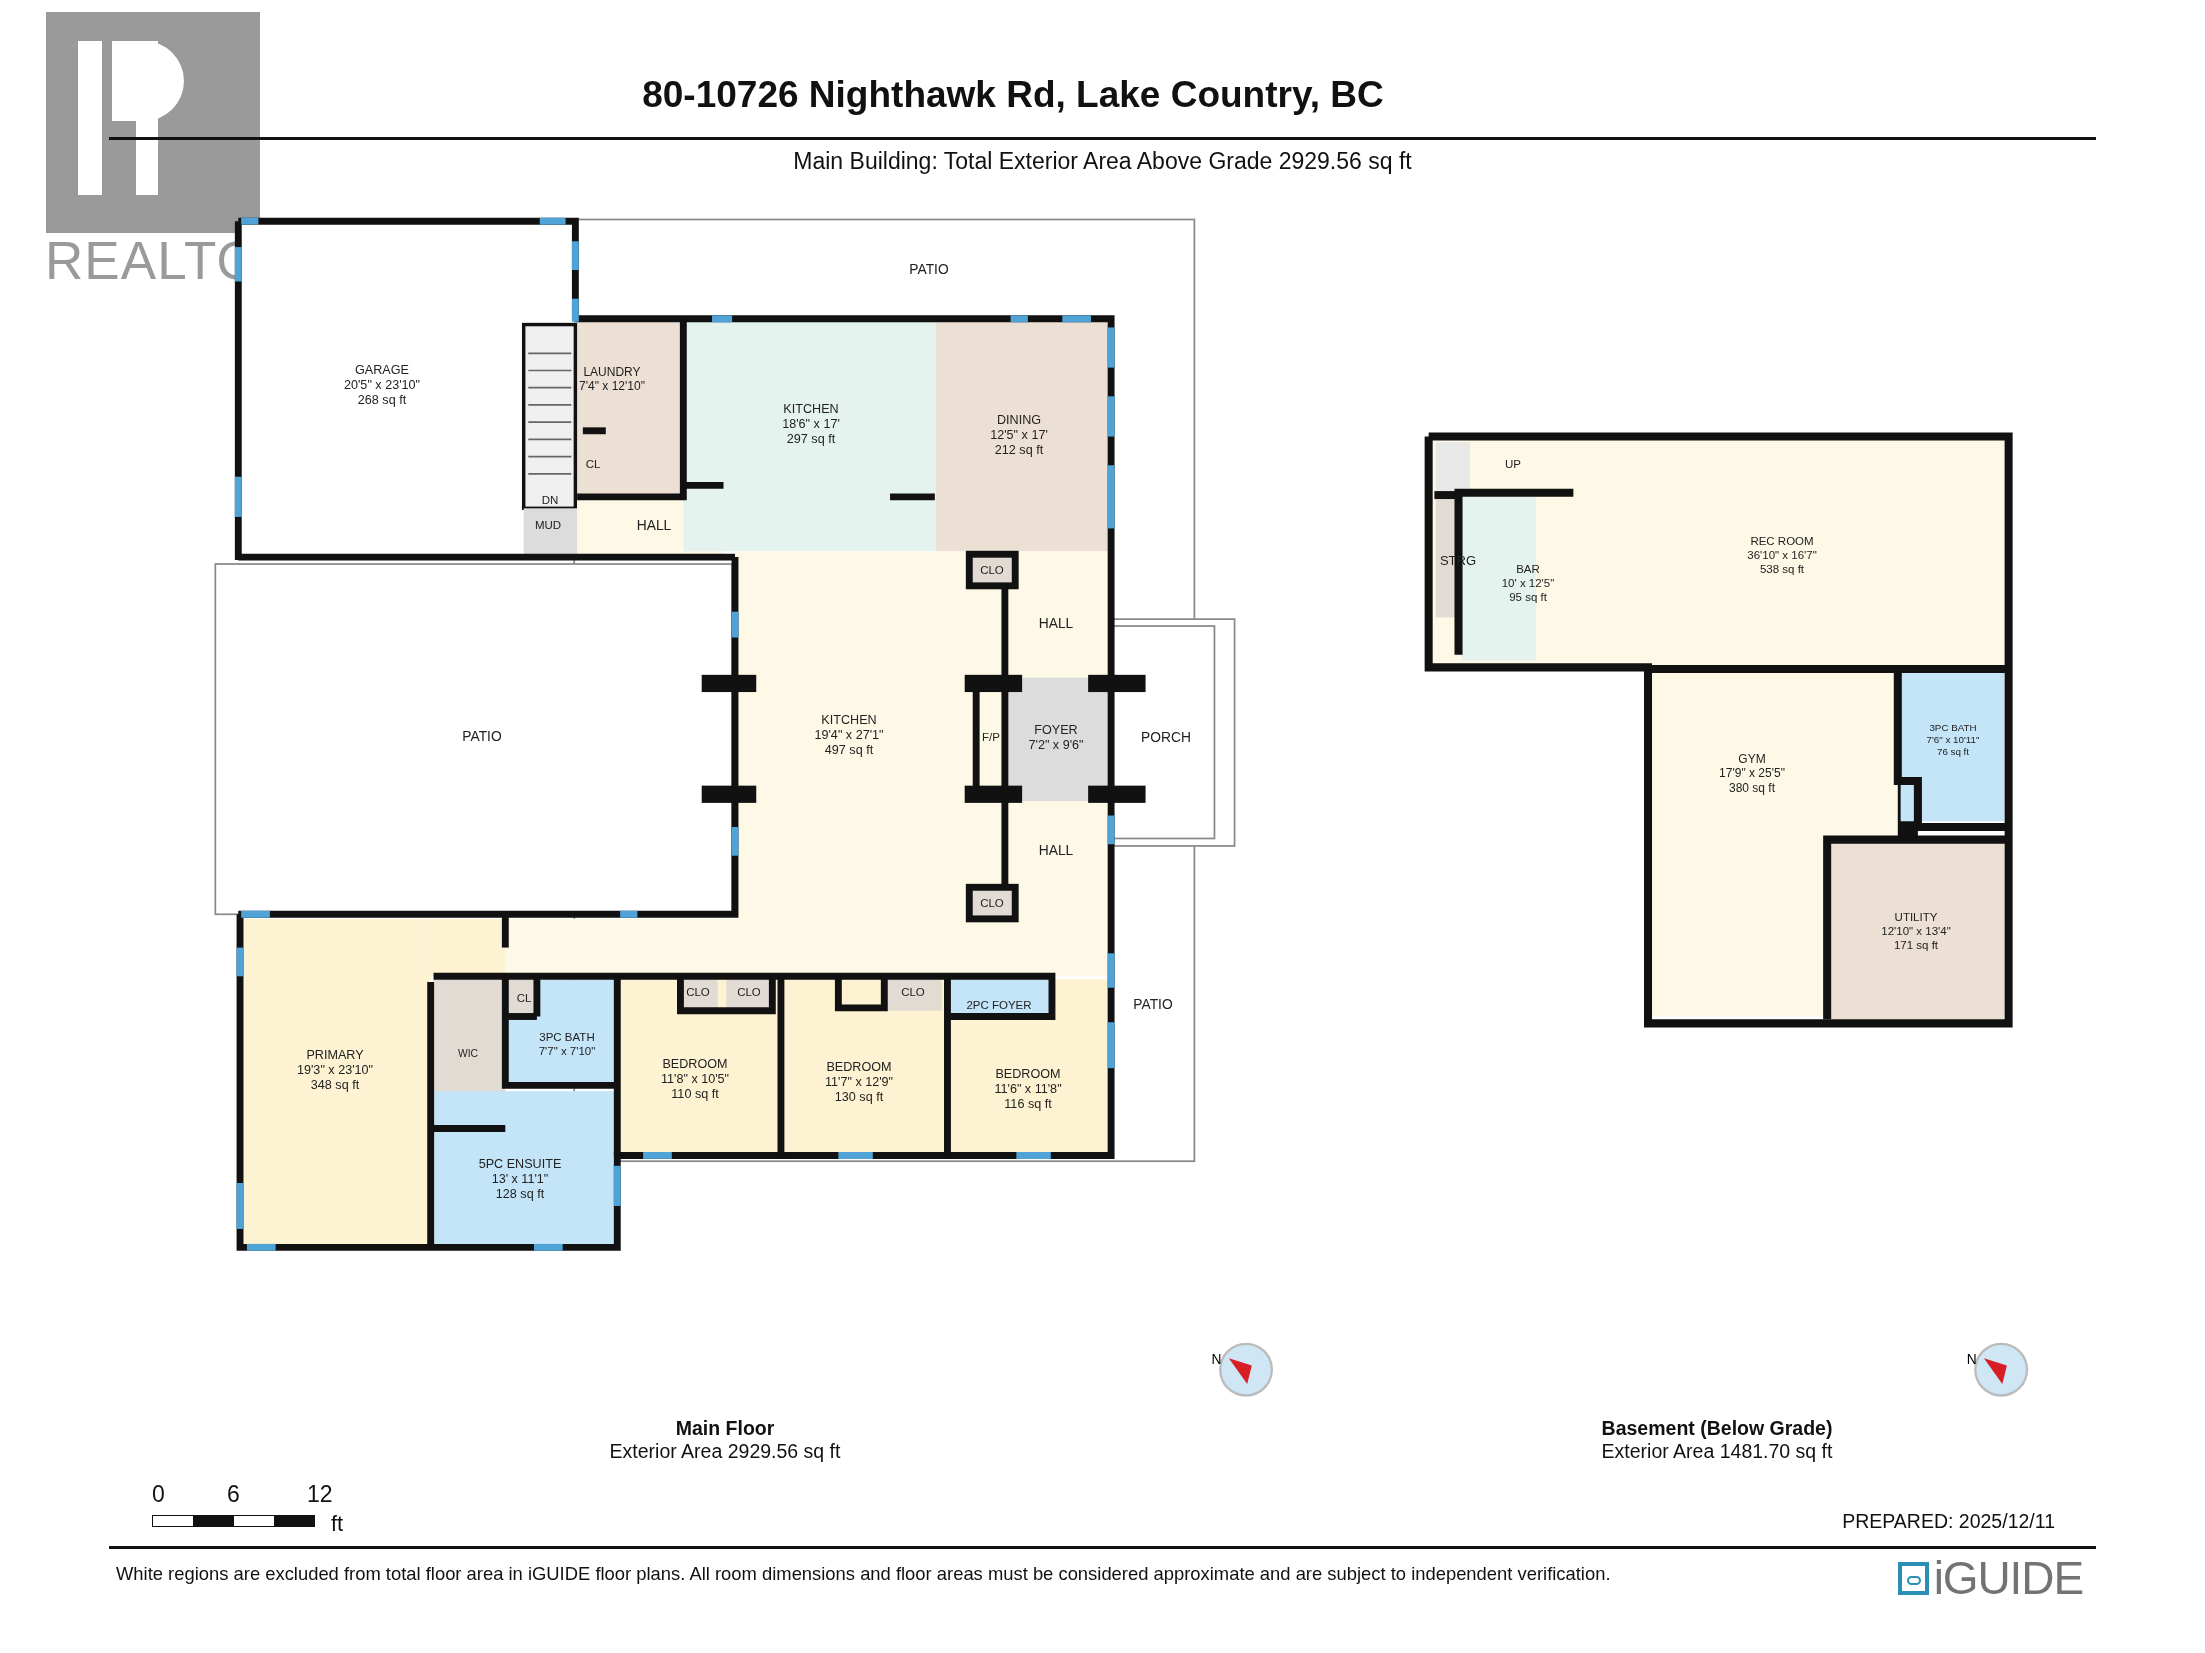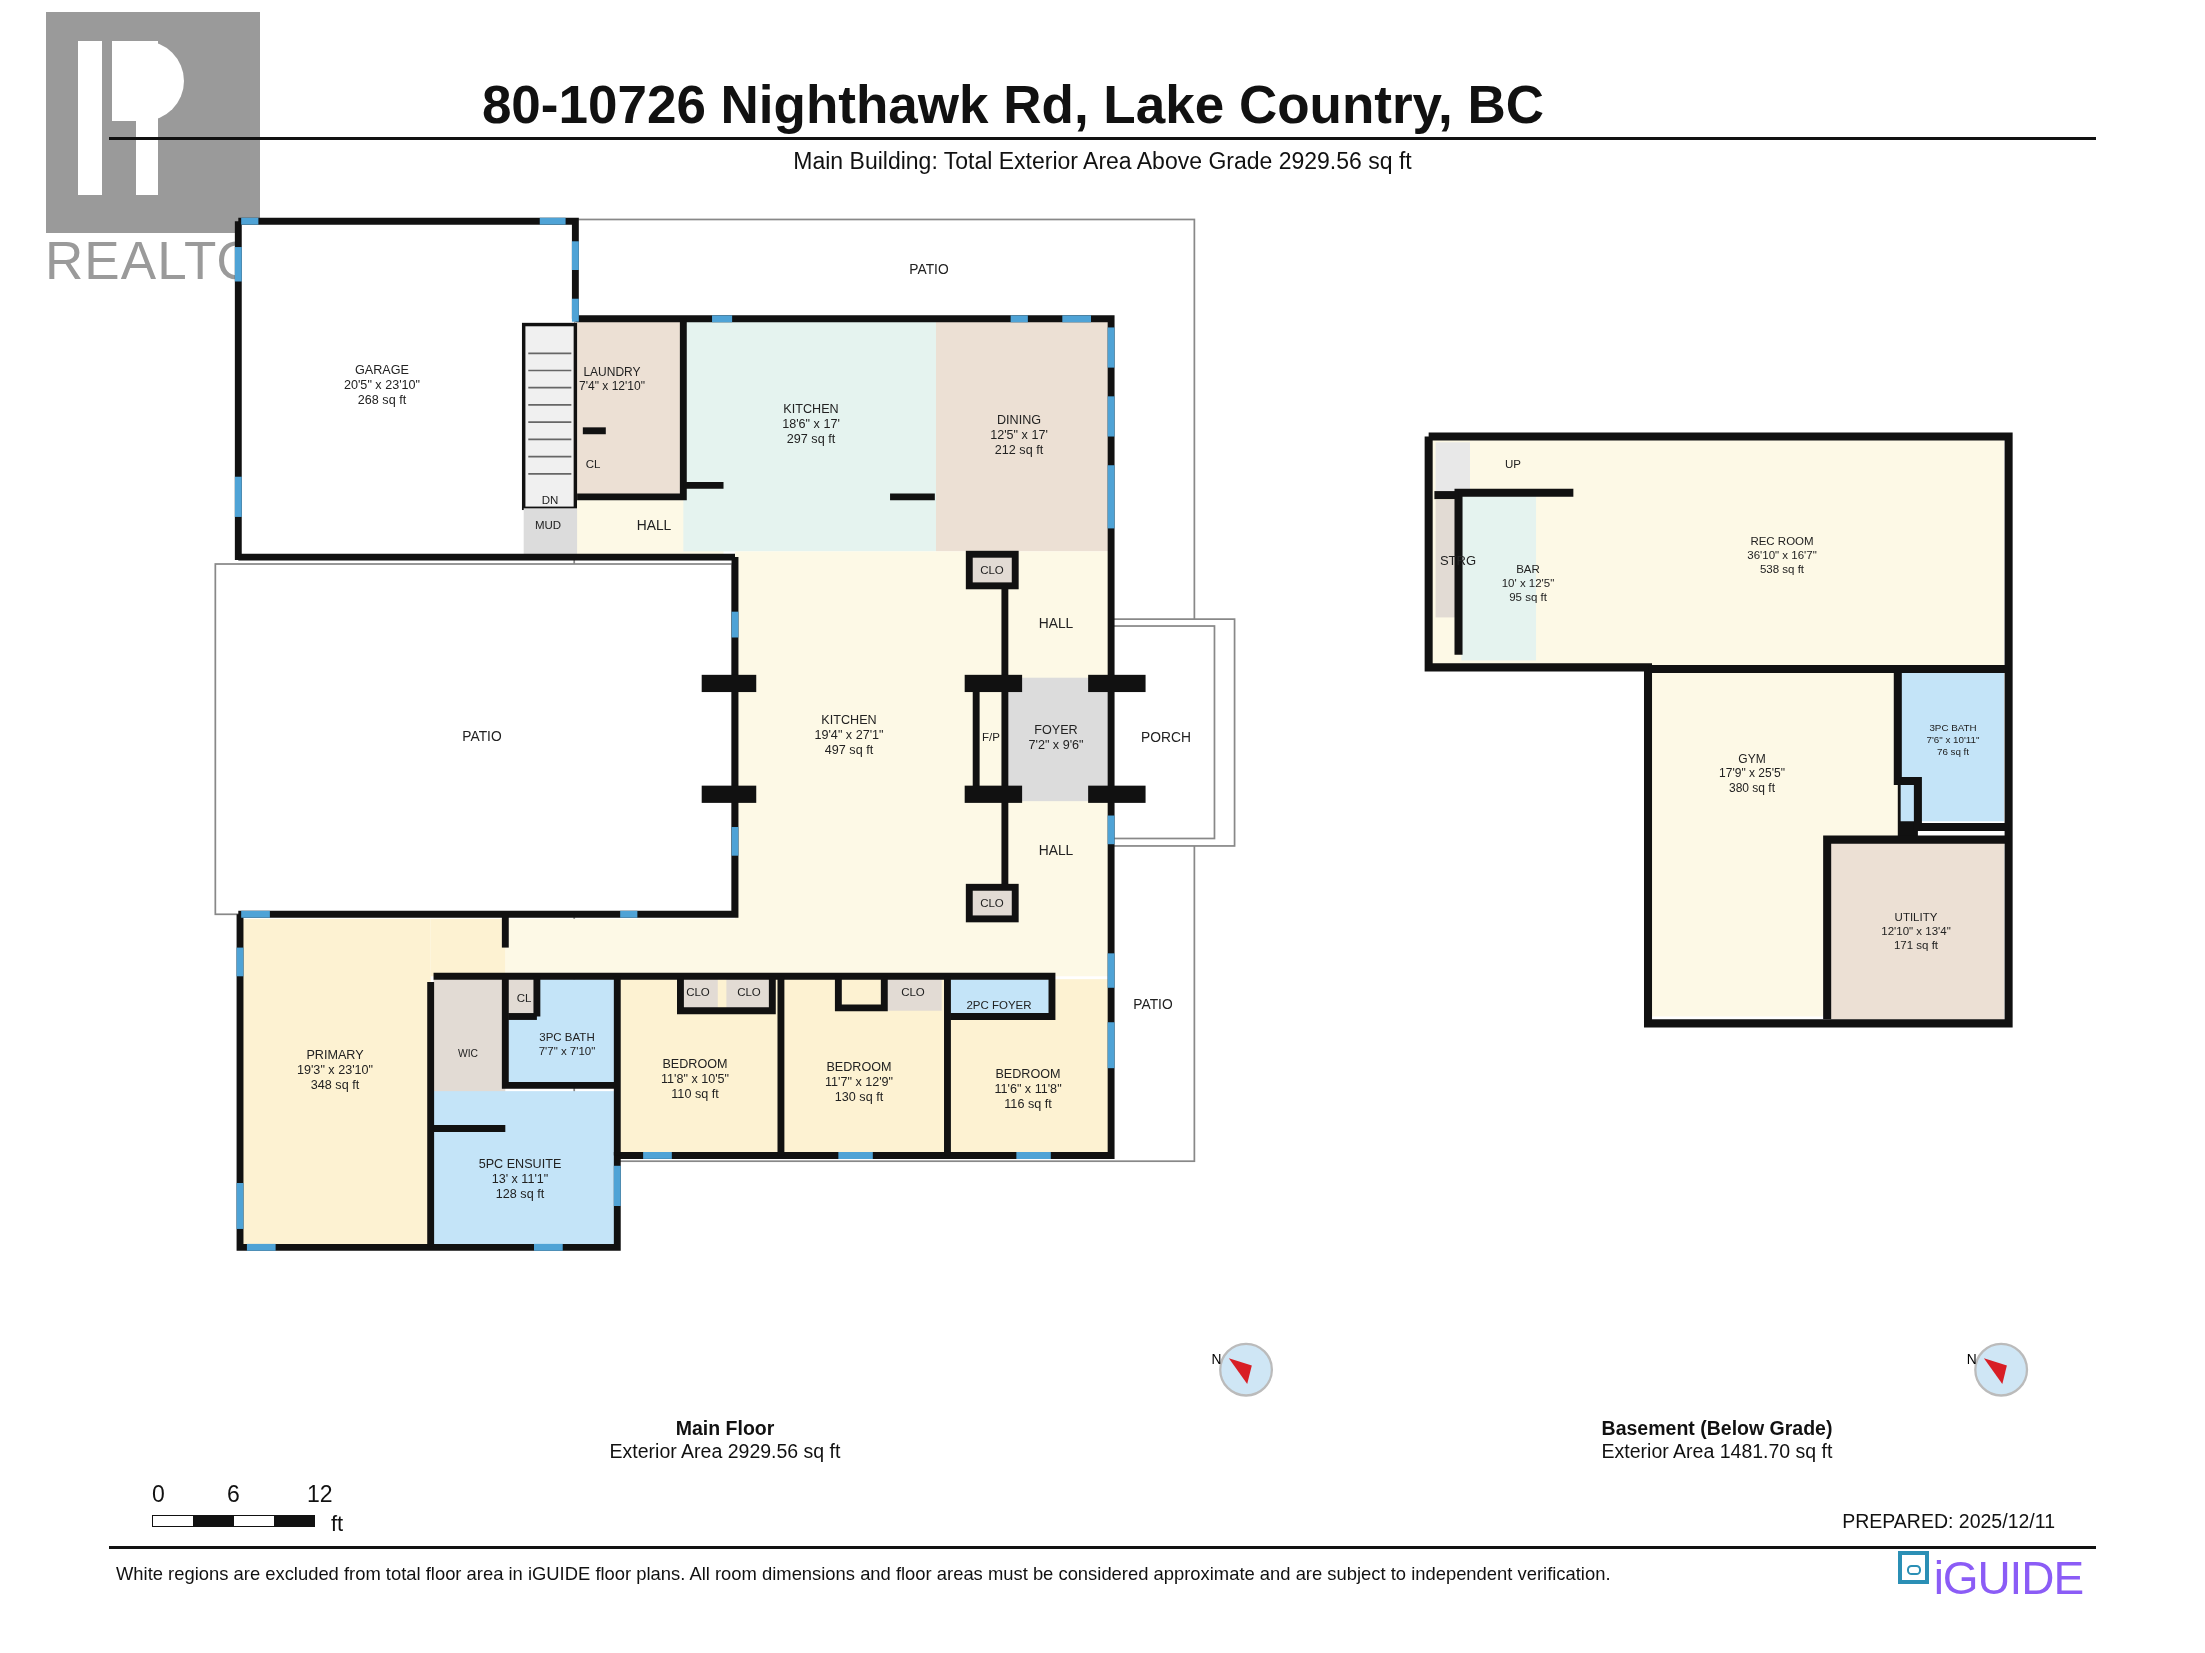--- a/index.html
+++ b/index.html
@@ -4,37 +4,37 @@
 <style>
   html,body{margin:0;padding:0;background:#ffffff;}
   body{width:2205px;height:1654px;position:relative;overflow:hidden;font-family:"Liberation Sans",sans-serif;color:#111;}
   .abs{position:absolute;}
   #realtor-logo{left:46px;top:11.5px;width:214px;height:221px;background:#9a9a9a;}
   #realtor-logo .r1{position:absolute;left:32px;top:29px;width:24px;height:154px;background:#fff;}
   #realtor-logo .r2{position:absolute;left:66px;top:29px;width:46px;height:154px;background:#fff;}
   #realtor-logo .r3{position:absolute;left:66px;top:29px;width:72px;height:80px;background:#fff;border-radius:0 40px 40px 0;}
   #realtor-logo .r4{position:absolute;left:66px;top:109px;width:24px;height:74px;background:#9a9a9a;}
   #realtor-text{left:45px;top:230px;font-size:53px;color:#9a9a9a;letter-spacing:1.1px;}
-  #title{left:0;width:2026px;top:74px;text-align:center;font-size:53px;font-weight:bold;}
+  #title{left:0;width:2026px;top:74px;text-align:center;font-size:37px;font-weight:bold;}
   #title-rule{left:109px;top:137px;width:1987px;height:3.4px;background:#111;}
   #subtitle{left:0;width:2205px;top:148px;text-align:center;font-size:23px;}
   #plan{left:0;top:0;}
   .rl{font-size:12.6px;text-align:center;line-height:1.2;color:#222;position:absolute;transform:translate(-50%,-50%);white-space:nowrap;}
   .lbl{font-size:13.8px;color:#222;position:absolute;transform:translate(-50%,-50%);white-space:nowrap;}
   .floor-cap{position:absolute;transform:translateX(-50%);text-align:center;font-size:19.5px;white-space:nowrap;}
   .floor-cap .b{font-weight:bold;}
   #scale{left:152px;top:1481px;}
   #scale .ticks{position:absolute;top:0;font-size:23px;}
   #scale .bar{position:absolute;top:34px;left:0;width:161px;height:10.3px;border:1.7px solid #111;display:flex;}
   #scale .bar span{flex:1;}
   #scale .unit{position:absolute;left:179px;top:30px;font-size:22px;}
   #prepared{right:150px;top:1510px;font-size:19.5px;}
   #footer-rule{left:109px;top:1546px;width:1987px;height:3.4px;background:#111;}
   #disclaimer{left:116px;top:1563px;font-size:18.4px;}
-  #iguide{right:122px;top:1551px;font-size:46px;color:#8b5cf6;letter-spacing:-1.1px;display:flex;align-items:flex-start;gap:4.6px;}
+  #iguide{right:122px;top:1551px;font-size:46px;color:#737373;letter-spacing:-1.1px;display:flex;align-items:center;gap:4.6px;}
   #iguide .box{width:31px;height:33px;border:4px solid #2b8fb5;box-sizing:border-box;position:relative;}
   #iguide .box::after{content:"";position:absolute;left:4.6px;right:4.6px;top:10.3px;height:5.7px;border:2.9px solid #2b8fb5;border-radius:4.6px;}
 </style>
 </head>
 <body>
 
 <div id="realtor-logo" class="abs">
   <div class="r1"></div>
     <div class="r2"></div>
     <div class="r3"></div>

